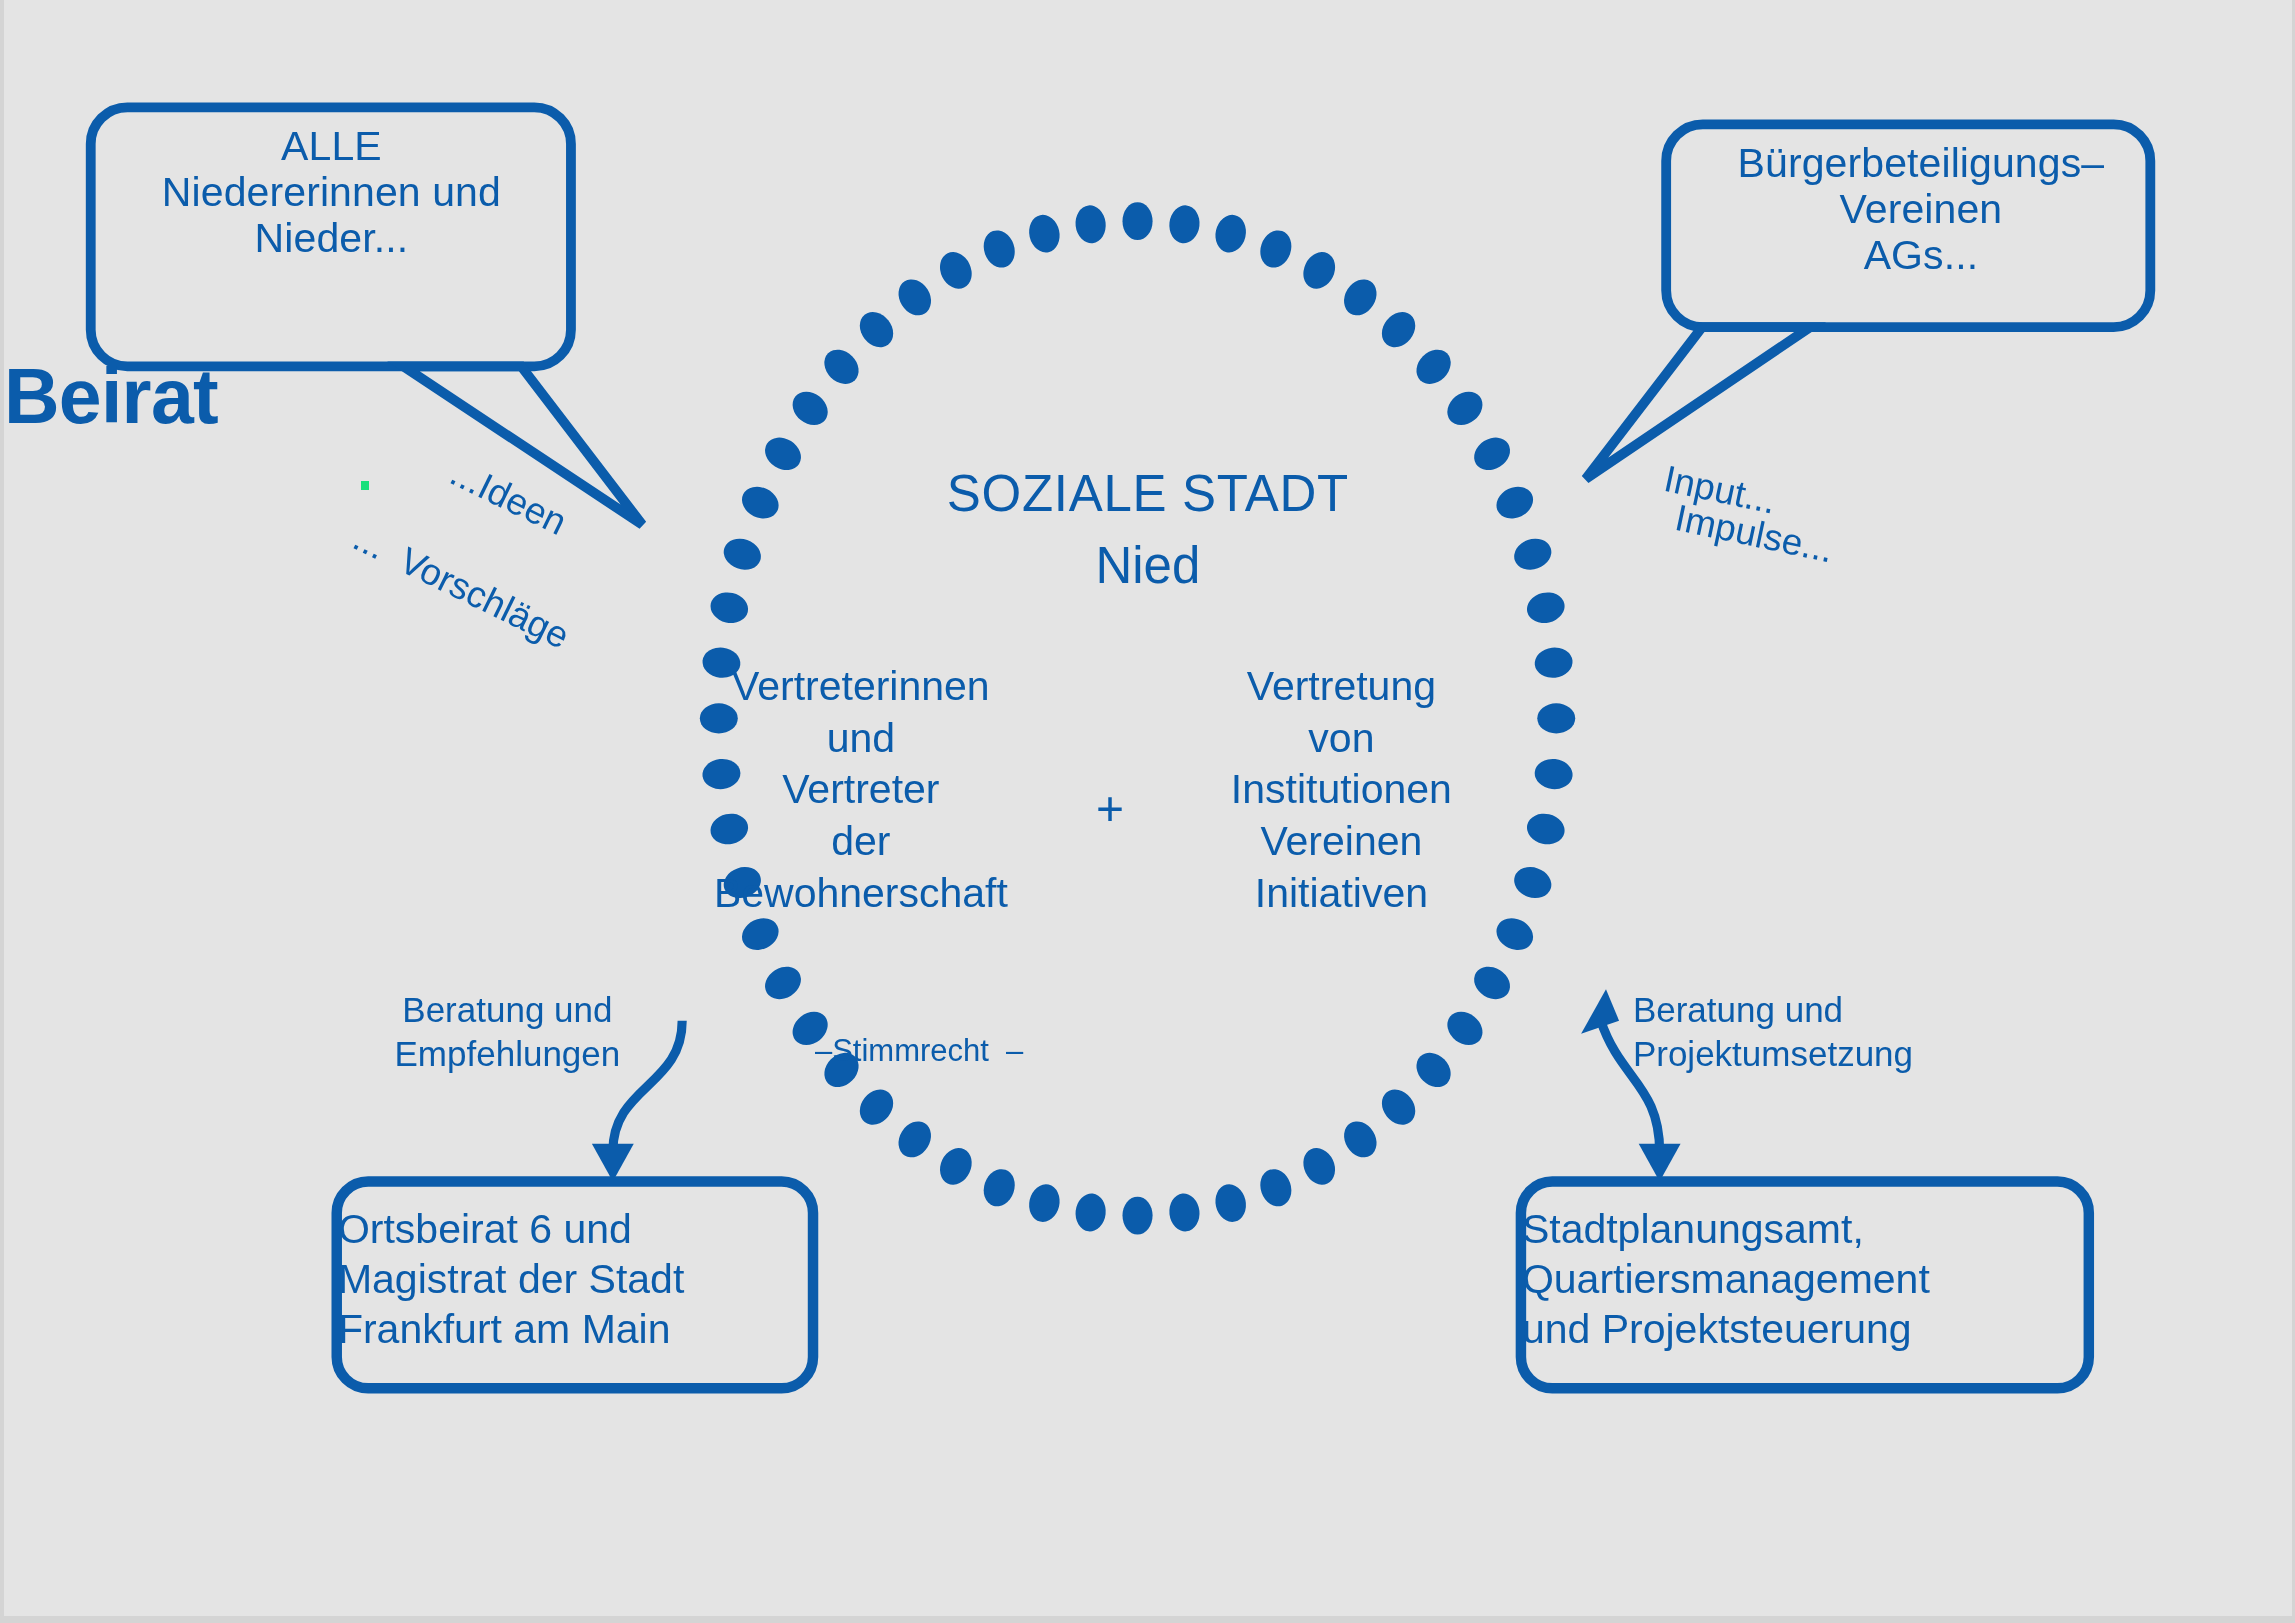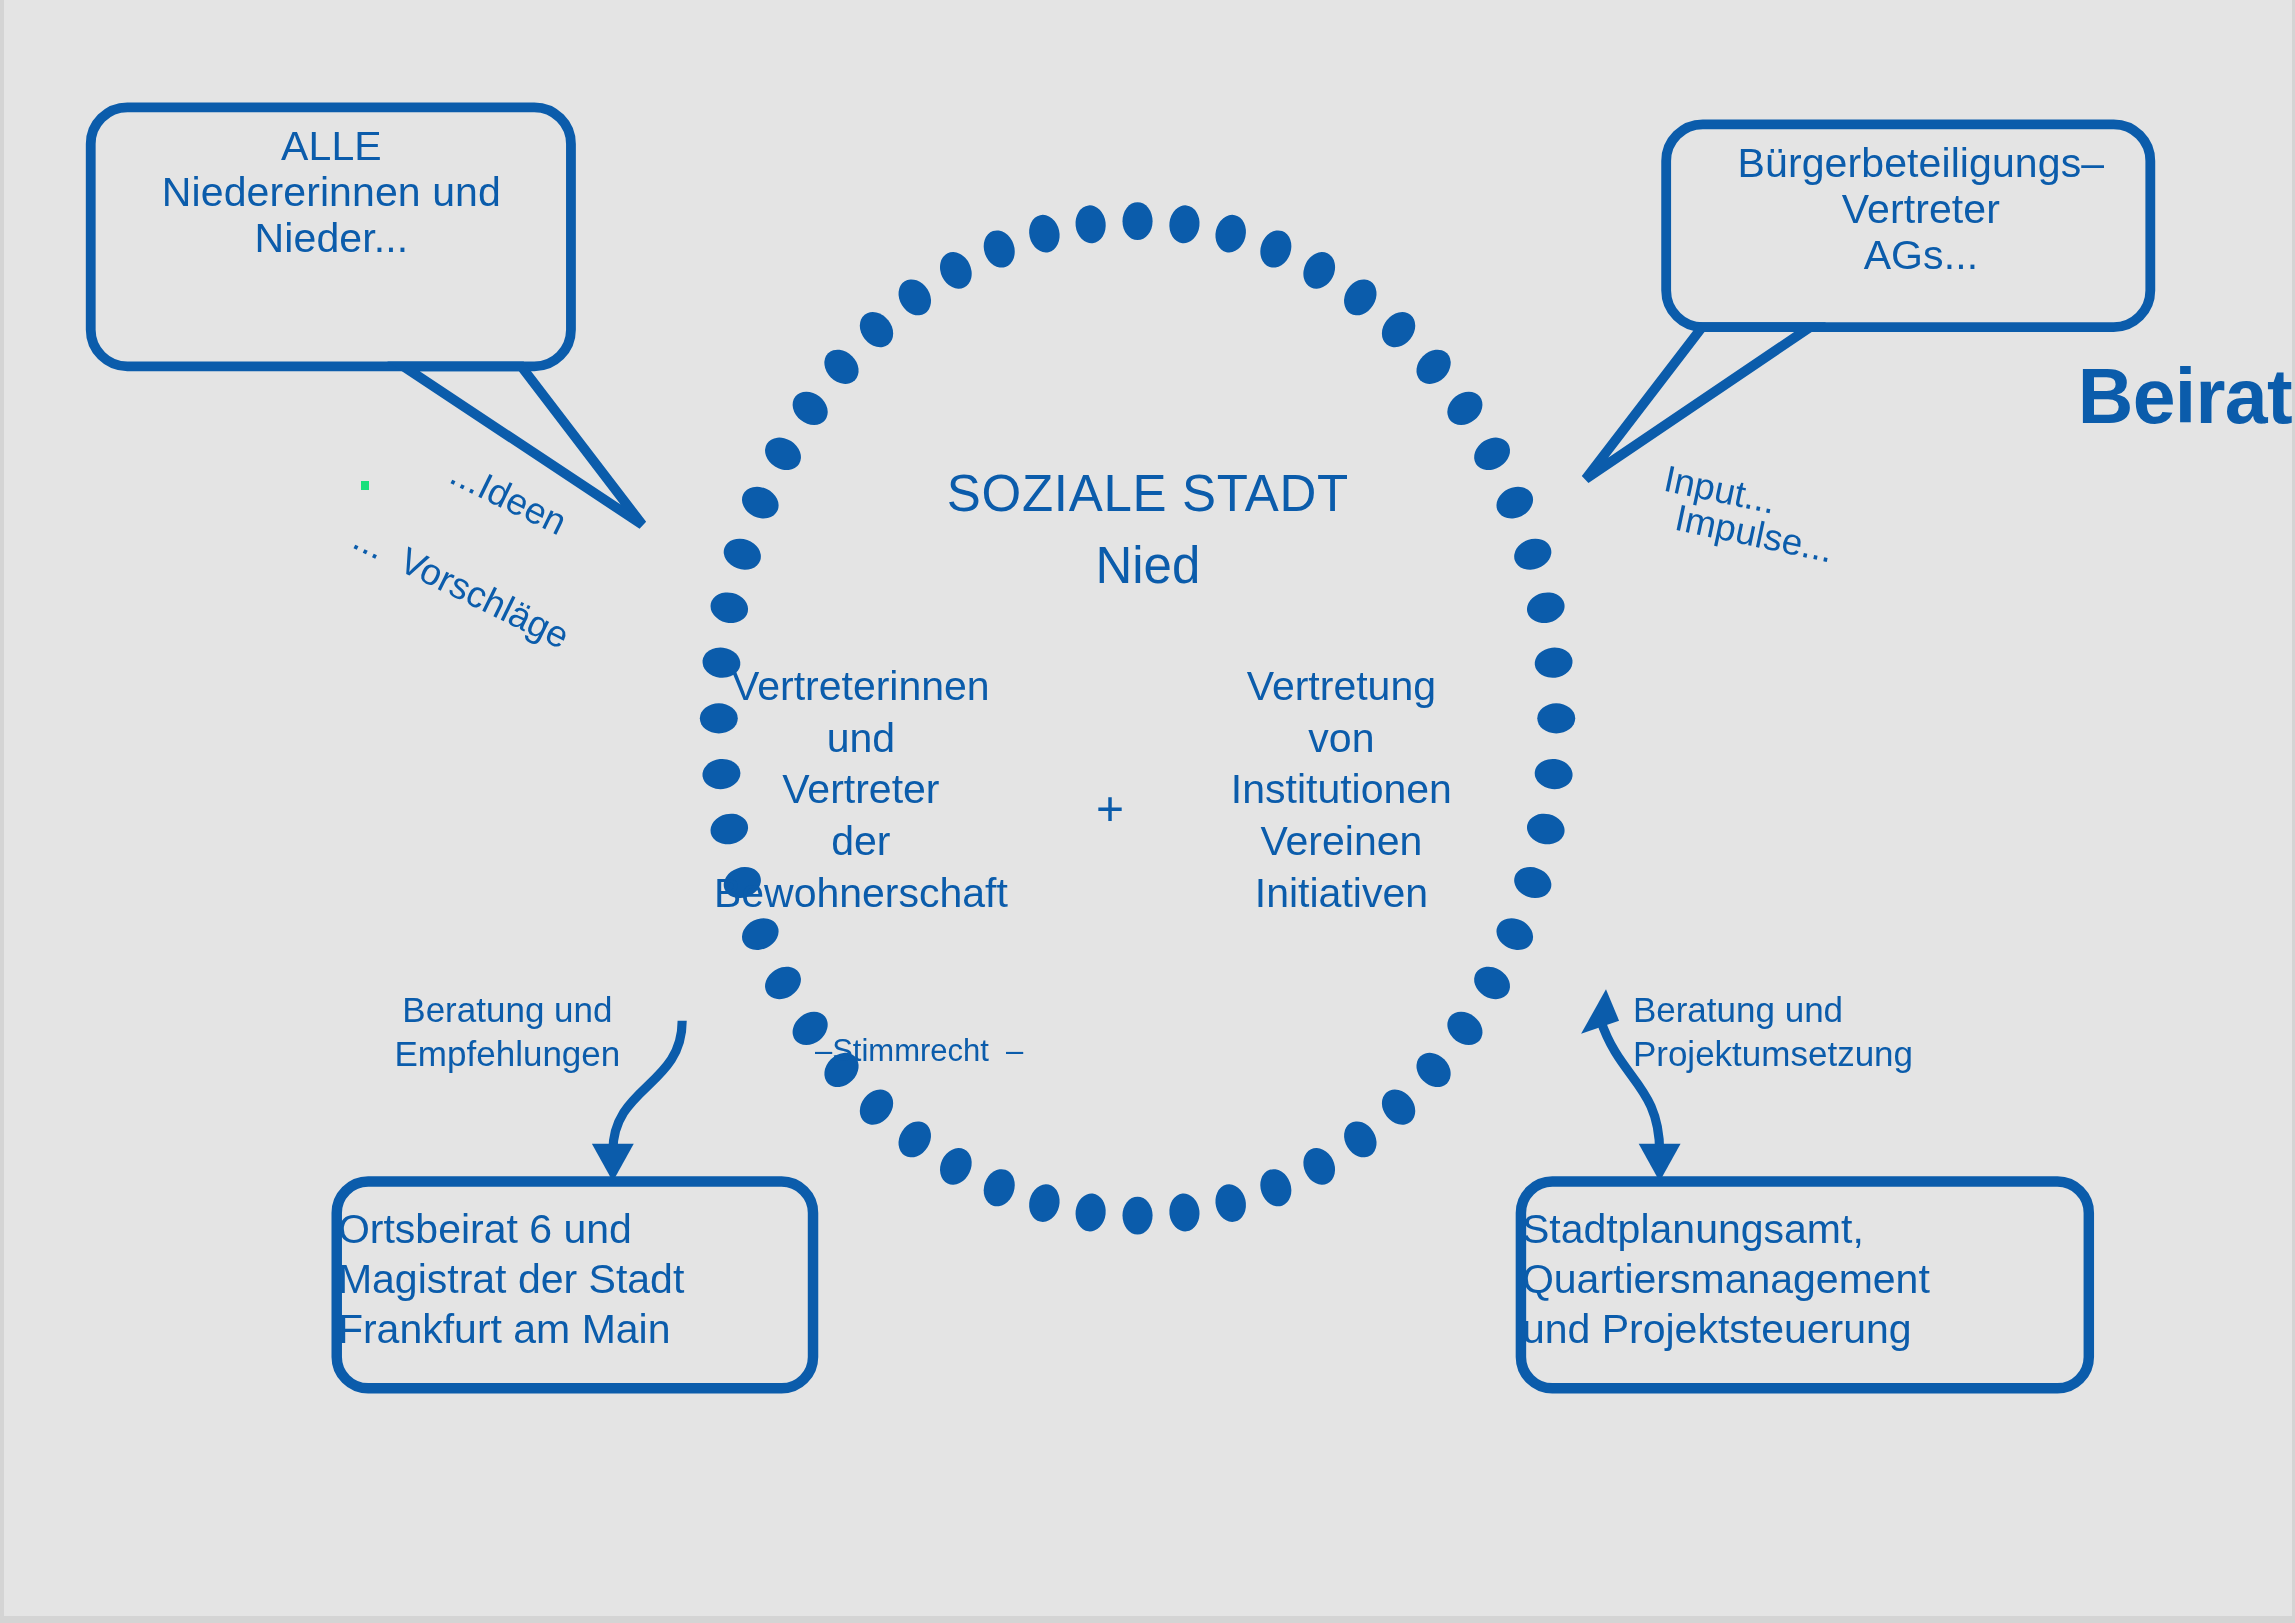--- a/index.html
+++ b/index.html
@@ -24,21 +24,21 @@
   .bubble-text{
     text-align:center;
     font-size:41px;
     letter-spacing:0.1px;
   }
   #bubbleL-text{left:92px;top:124px;width:471px;}
   #bubbleR-text{left:1675px;top:141px;width:484px;}
 
   
   #beirat{
-    left:0;top:353px;width:2288px;text-align:right;
+    left:0;top:353px;width:2288px;text-align:left;
     font-size:77px;font-weight:bold;letter-spacing:-0.7px;
   }
   #soziale{
     left:0;top:465px;width:2288px;text-align:center;
     font-size:51px;letter-spacing:0.7px;
   }
   #nied{
     left:0;top:537px;width:2288px;text-align:center;
     font-size:51px;
   }
@@ -189,21 +189,21 @@
     <rect x="508" y="1806" width="728" height="316" rx="48" ry="48" fill="none" stroke="#0b5cab" stroke-width="16"></rect>
 
     <rect x="2318" y="1806" width="868" height="316" rx="48" ry="48" fill="none" stroke="#0b5cab" stroke-width="16"></rect>
   </svg>
 
   <div class="txt bubble-text" id="bubbleL-text">ALLE
 Niedererinnen und
 Nieder...</div>
 
   <div class="txt bubble-text" id="bubbleR-text">Bürgerbeteiligungs–
-Vertreter
+Vereinen
 AGs...</div>
 
   <div class="txt" id="beirat">Beirat</div>
   <div class="txt" id="soziale">SOZIALE STADT</div>
   <div class="txt" id="colL">Vertreterinnen
 und
 Vertreter
 der
 Bewohnerschaft</div>
 

